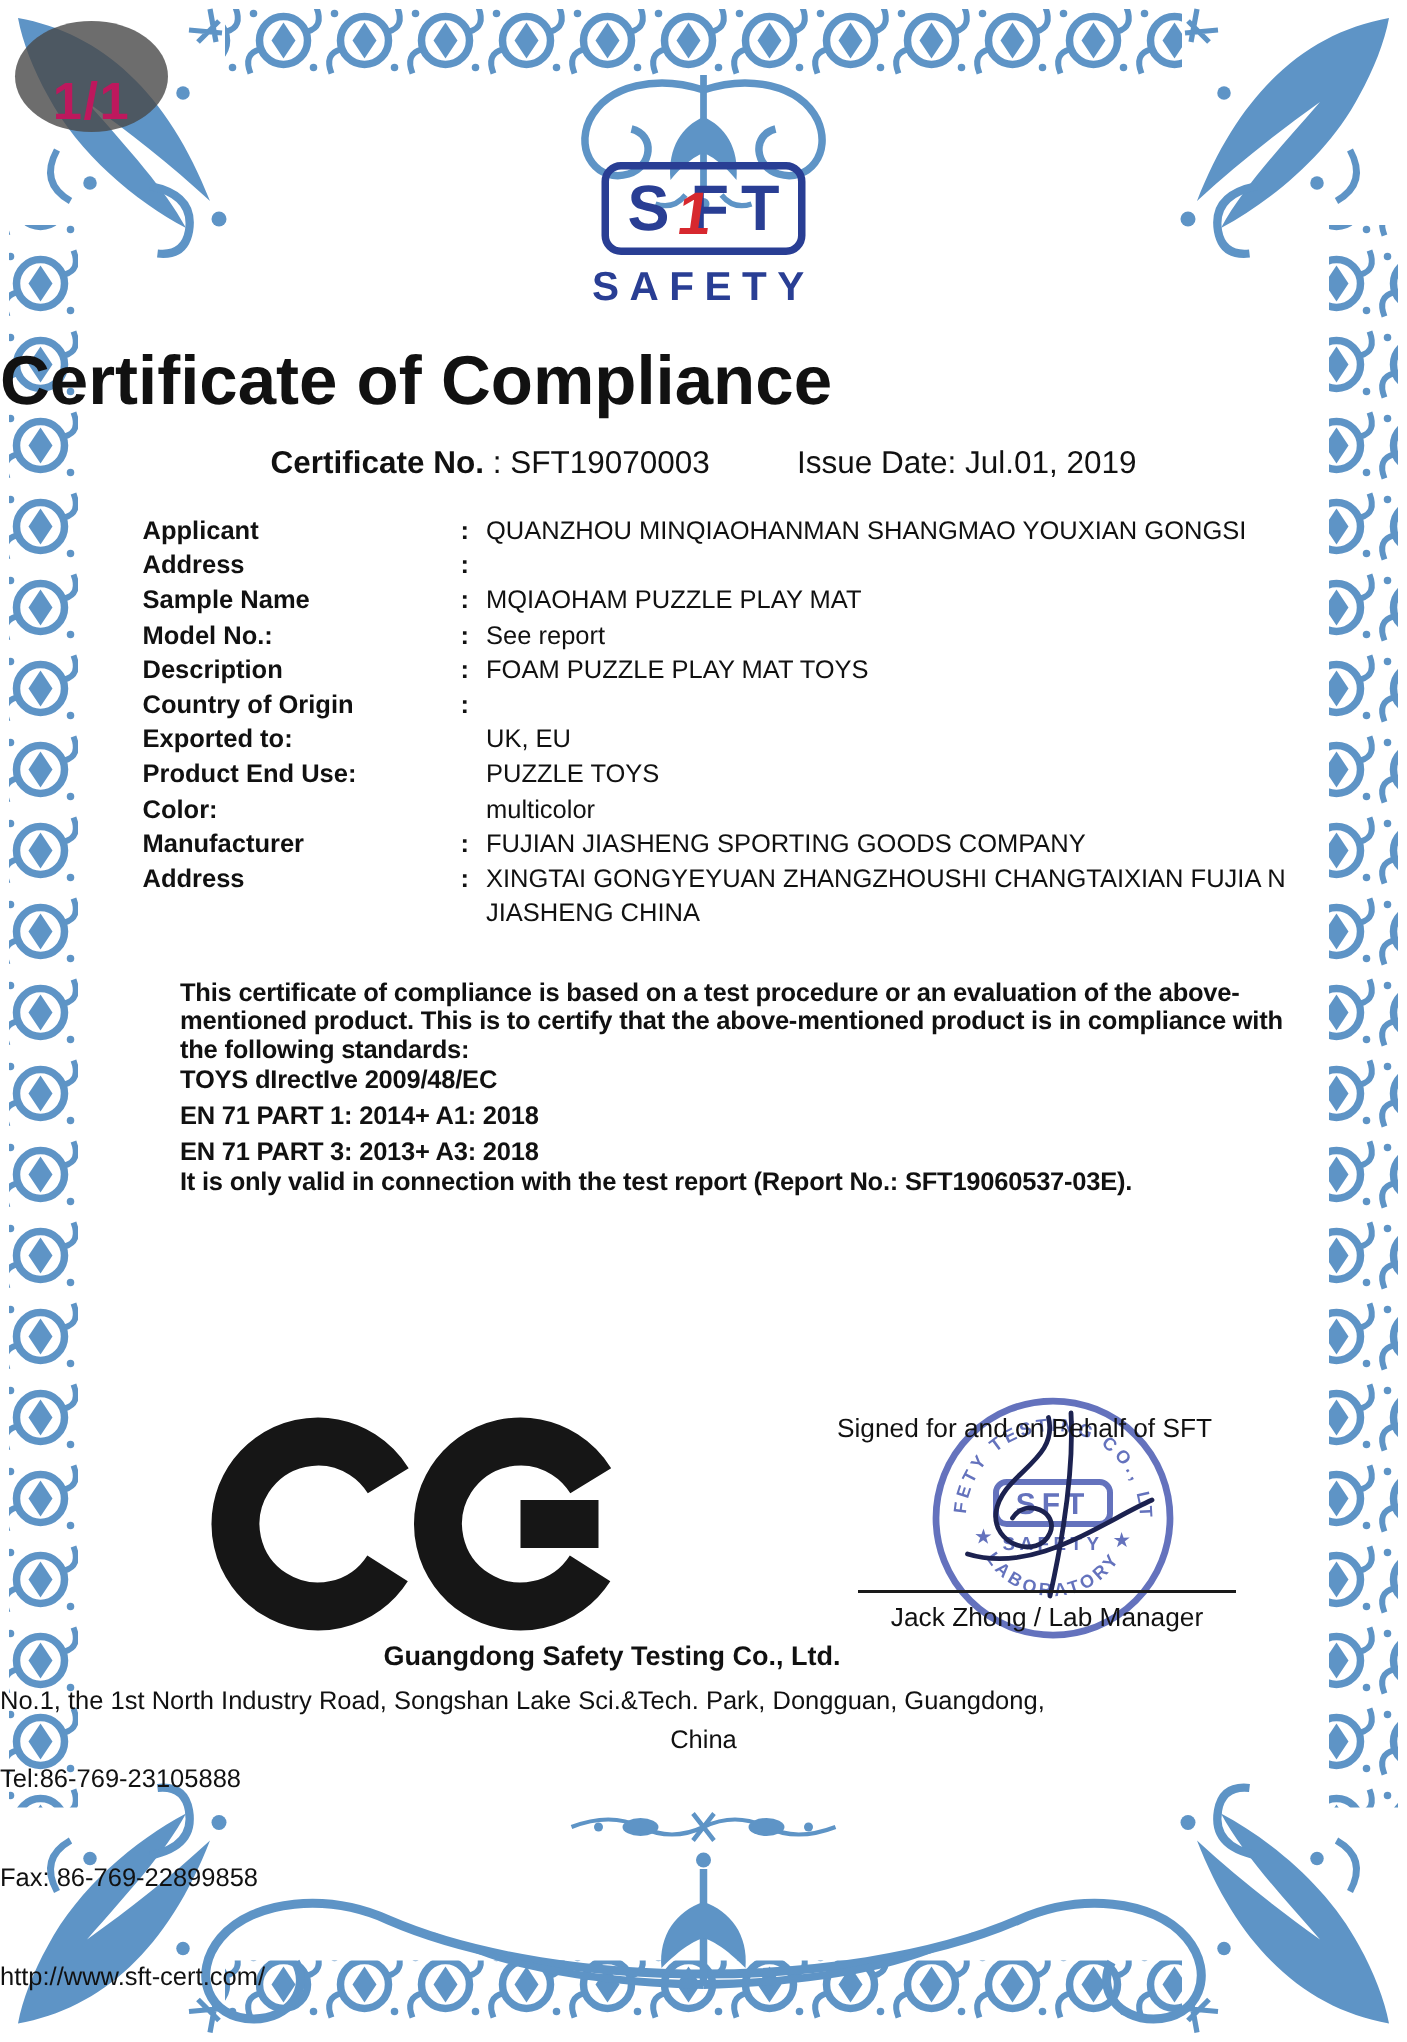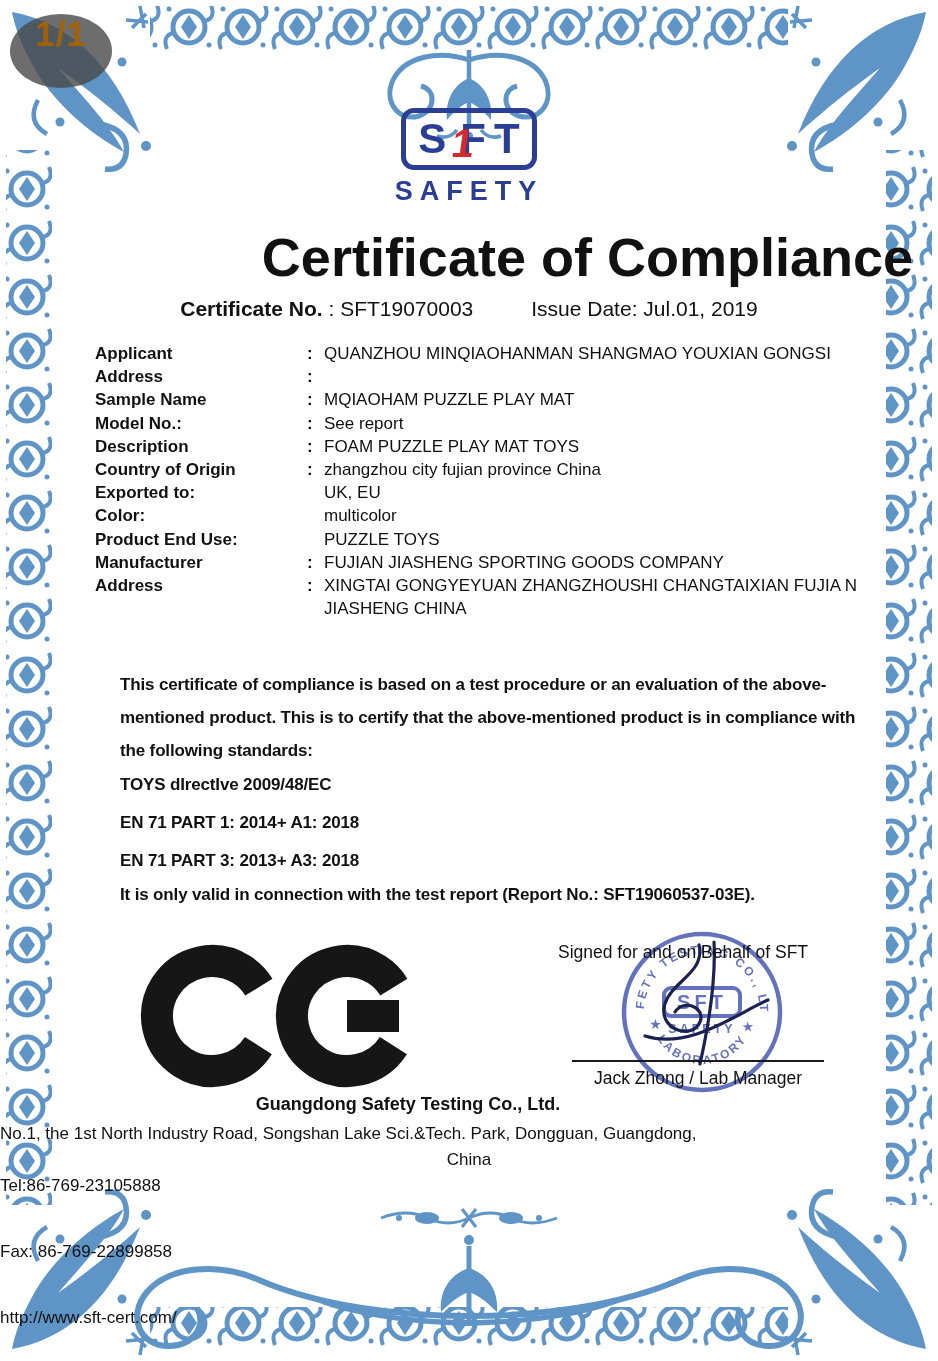--- a/index.html
+++ b/index.html
@@ -7,49 +7,49 @@
     width:938px;height:1361px;position:relative;background:#ffffff;
     font-family:"Liberation Sans", sans-serif;color:#111;overflow:hidden;
     -webkit-font-smoothing:antialiased;
   }
   
   #frame{position:absolute;left:0;top:0;z-index:0;}
   
   .badge{
     position:absolute;left:10px;top:14px;width:102px;height:74px;z-index:5;
     background:rgba(72,72,72,0.80);border-radius:50%;
-    display:flex;align-items:flex-start;justify-content:center;
-    color:#a16207;font-size:35px;font-weight:bold;letter-spacing:1px;
+    display:flex;align-items:flex-end;justify-content:center;
+    color:#be185d;font-size:35px;font-weight:bold;letter-spacing:1px;
   }
   
   .logo{position:absolute;left:0;top:108px;width:938px;display:flex;flex-direction:column;align-items:center;z-index:2;}
   .logo-box{
     position:relative;width:126px;height:52px;border:5px solid #293e94;border-radius:13px;
     display:flex;align-items:center;justify-content:center;gap:8px;
     font-weight:bold;color:#293e94;font-size:42px;line-height:1;
   }
   .logo-box .ls,.logo-box .lf,.logo-box .lt{transform:scaleY(1.02);}
   .logo-box .lf{margin-left:6px;}
   .lone{
     position:absolute;left:46px;top:10px;color:#d7282e;font-size:40px;font-weight:bold;
     transform:skewX(-8deg);z-index:2;
   }
   .logo-sub{margin-top:6px;color:#293e94;font-size:27px;font-weight:bold;letter-spacing:7px;}
   
-  .title{position:absolute;left:0;top:226px;width:913px;text-align:right;font-size:54px;font-weight:bold;z-index:2;}
+  .title{position:absolute;left:0;top:226px;width:913px;text-align:left;font-size:46px;font-weight:bold;z-index:2;}
   .certline{position:absolute;left:0;top:297px;width:938px;display:flex;justify-content:center;gap:58px;font-size:21px;z-index:2;align-items:center;}
   .certline b{font-weight:bold;}
   
   .fields{position:absolute;left:95px;top:342px;width:790px;font-size:17px;line-height:23.2px;z-index:2;}
   .frow{display:flex;align-items:flex-start;}
   .flabel{width:212px;flex:none;font-weight:bold;}
   .fsep{width:17px;flex:none;font-weight:bold;}
   .fvalue{max-width:548px;}
   
-  .statement{position:absolute;left:120px;top:652px;width:740px;font-size:17px;font-weight:bold;line-height:33px;letter-spacing:-0.15px;z-index:2;margin-top:16px;}
+  .statement{position:absolute;left:120px;top:652px;width:740px;font-size:17px;font-weight:bold;line-height:19px;letter-spacing:-0.15px;z-index:2;}
   .statement .std{margin-top:5px;}
   .statement .std.first{margin-top:1px;}
   .statement .validity{margin-top:1px;}
   
   #ce{position:absolute;left:130px;top:935px;z-index:2;}
   .signedfor{position:absolute;left:558px;top:942px;font-size:17.5px;z-index:3;}
   #stamp{position:absolute;left:590px;top:920px;z-index:2;}
   .sigline{position:absolute;left:572px;top:1060px;width:252px;border-top:2px solid #1a1a1a;z-index:3;}
   .signer{position:absolute;left:560px;top:1068px;width:276px;text-align:center;font-size:17.5px;z-index:3;}
   
@@ -158,36 +158,35 @@
       <span class="fvalue">See report</span>
     </div>
   <div class="frow">
       <span class="flabel">Description</span>
       <span class="fsep">:</span>
       <span class="fvalue">FOAM PUZZLE PLAY MAT TOYS</span>
     </div>
   <div class="frow">
       <span class="flabel">Country of Origin</span>
       <span class="fsep">:</span>
-      <span class="fvalue">zhangzhou city fujian province China</span>
     </div>
   <div class="frow">
       <span class="flabel">Exported to:</span>
       <span class="fsep"></span>
       <span class="fvalue">UK, EU</span>
     </div>
   <div class="frow">
+      <span class="flabel">Product End Use:</span>
+      <span class="fsep"></span>
+      <span class="fvalue">PUZZLE TOYS</span>
+    </div>
+  <div class="frow">
       <span class="flabel">Color:</span>
       <span class="fsep"></span>
       <span class="fvalue">multicolor</span>
-    </div>
-  <div class="frow">
-      <span class="flabel">Product End Use:</span>
-      <span class="fsep"></span>
-      <span class="fvalue">PUZZLE TOYS</span>
     </div>
   <div class="frow">
       <span class="flabel">Manufacturer</span>
       <span class="fsep">:</span>
       <span class="fvalue">FUJIAN JIASHENG SPORTING GOODS COMPANY</span>
     </div>
   <div class="frow">
       <span class="flabel">Address</span>
       <span class="fsep">:</span>
       <span class="fvalue">XINGTAI GONGYEYUAN ZHANGZHOUSHI CHANGTAIXIAN FUJIA N JIASHENG CHINA</span>

